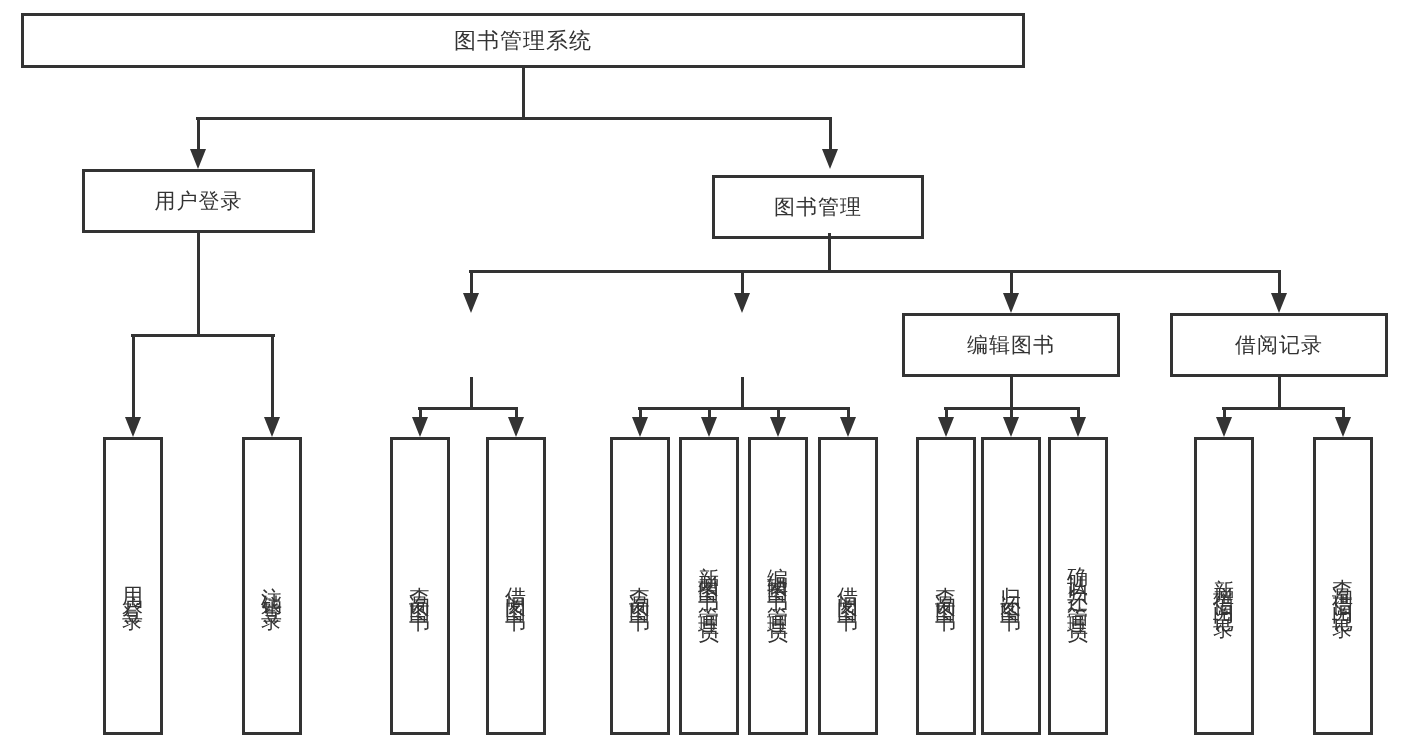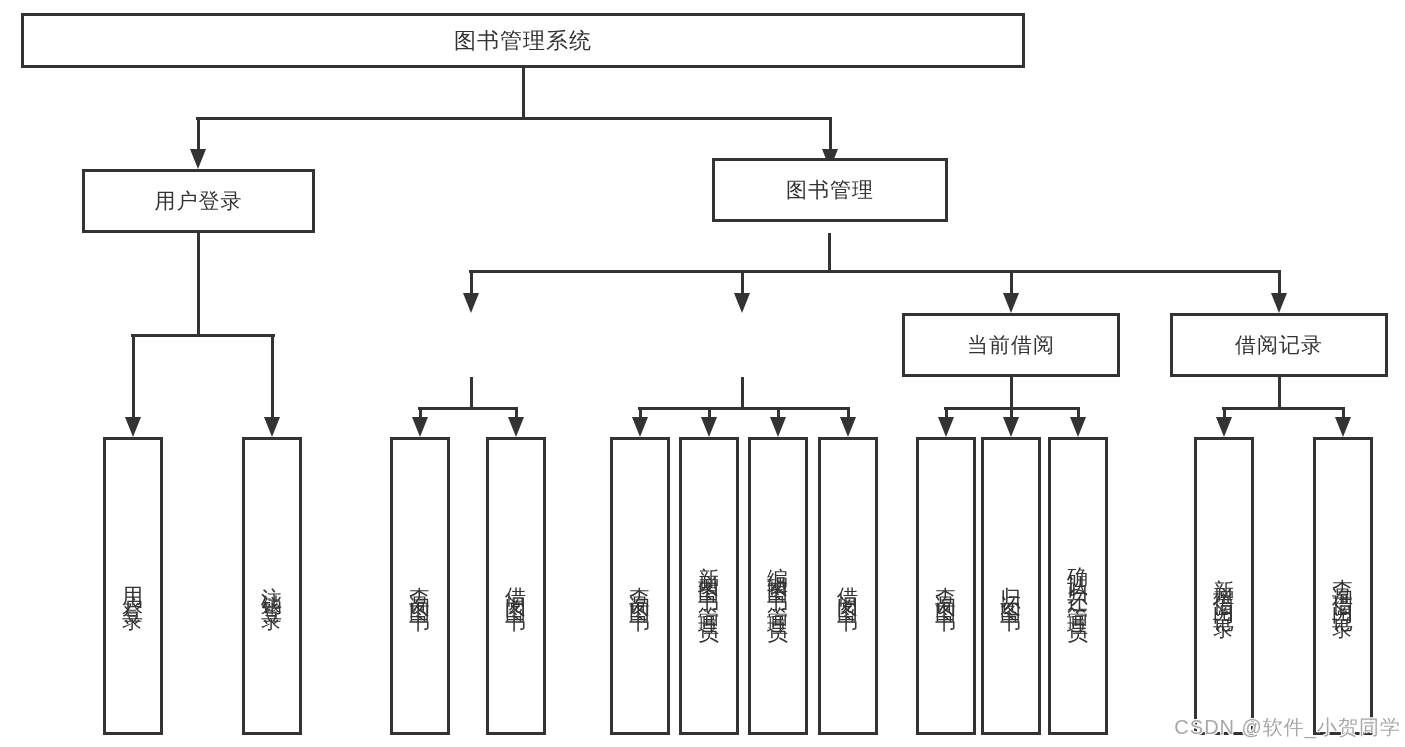--- a/index.html
+++ b/index.html
@@ -64,41 +64,41 @@
   <div class="box" style="left:21px; top:13px; width:1004px; height:55px; font-size:22px;">图书管理系统</div>
 
   <div class="v" style="left:523px; top:68px; height:52px;"></div>
   <div class="h" style="left:196px; top:117px; width:636px;"></div>
   <div class="v" style="left:198px; top:117px; height:34px;"></div>
   <div class="a" style="left:198px; top:149px;"></div>
   <div class="v" style="left:830px; top:117px; height:34px;"></div>
   <div class="a" style="left:830px; top:149px;"></div>
 
   <div class="box node2" style="left:82px; top:169px; width:233px;">用户登录</div>
-  <div class="box node2" style="left:712px; top:158px; width:236px;font-family:Liberation Mono, monospace;">图书管理</div>
+  <div class="box node2" style="left:712px; top:175px; width:212px;font-family:Liberation Mono, monospace;">图书管理</div>
 
   <div class="v" style="left:198px; top:233px; height:103px;"></div>
   <div class="h" style="left:131px; top:334px; width:144px;"></div>
   <div class="v" style="left:133px; top:334px; height:86px;"></div>
   <div class="a" style="left:133px; top:417px;"></div>
   <div class="v" style="left:272px; top:334px; height:86px;"></div>
   <div class="a" style="left:272px; top:417px;"></div>
 
   <div class="v" style="left:829px; top:233px; height:39px;"></div>
   <div class="h" style="left:469px; top:270px; width:812px;"></div>
   <div class="v" style="left:471px; top:270px; height:26px;"></div>
   <div class="a" style="left:471px; top:293px;"></div>
   <div class="v" style="left:742px; top:270px; height:26px;"></div>
   <div class="a" style="left:742px; top:293px;"></div>
   <div class="v" style="left:1011px; top:270px; height:26px;"></div>
   <div class="a" style="left:1011px; top:293px;"></div>
   <div class="v" style="left:1279px; top:270px; height:26px;"></div>
   <div class="a" style="left:1279px; top:293px;"></div>
 
-  <div class="box node3" style="left:902px; top:313px; width:218px;">当前借阅</div>
+  <div class="box node3" style="left:902px; top:313px; width:218px;">编辑图书</div>
   <div class="box node3" style="left:1170px; top:313px; width:218px;">借阅记录</div>
 
   <div class="v" style="left:471px; top:377px; height:32px;"></div>
   <div class="h" style="left:418px; top:407px; width:100px;"></div>
   <div class="v" style="left:420px; top:407px; height:14px;"></div>
   <div class="a" style="left:420px; top:417px;"></div>
   <div class="v" style="left:516px; top:407px; height:14px;"></div>
   <div class="a" style="left:516px; top:417px;"></div>
 
   <div class="v" style="left:742px; top:377px; height:32px;"></div>
@@ -165,15 +165,14 @@
     <span class="vtext">确认归还（管理员）</span>
   </div>
 
   <div class="box leaf" style="left:1194px;">
     <span class="vtext">新增借阅记录</span>
   </div>
   <div class="box leaf" style="left:1313px;">
     <span class="vtext">查询借阅记录</span>
   </div>
 
-  <div class="watermark">CSDN @软件_小贺同学</div>
 
 </div>
 
 </body></html>

